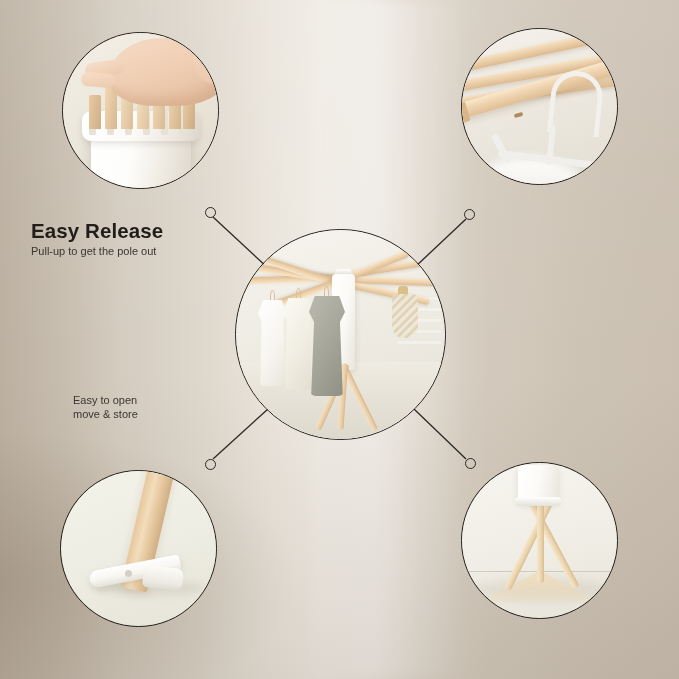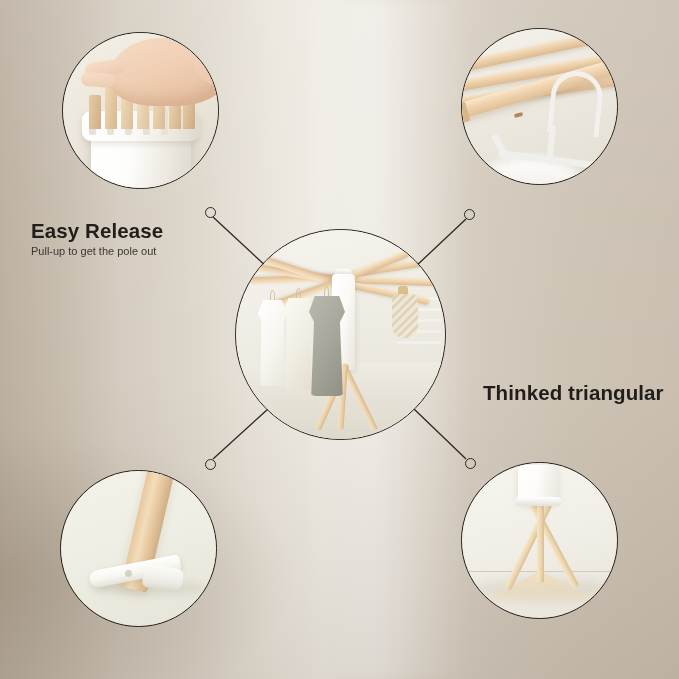--- a/index.html
+++ b/index.html
@@ -299,19 +299,20 @@
 
   <div class="label" id="lbl1">
     <div class="h">Easy Release</div>
     <div class="s">Pull-up to get the pole out</div>
   </div>
 
   <div class="label" id="lbl2">
   </div>
 
   <div class="label" id="lbl3">
+    <div class="s">Easy to open</div>
+    <div class="s" style="margin-top:0">move &amp; store</div>
   </div>
 
   <div class="label" id="lbl4">
-    <div class="h">Thinked triangular</div>
   </div>
 
 </div>
 
 </body></html>

